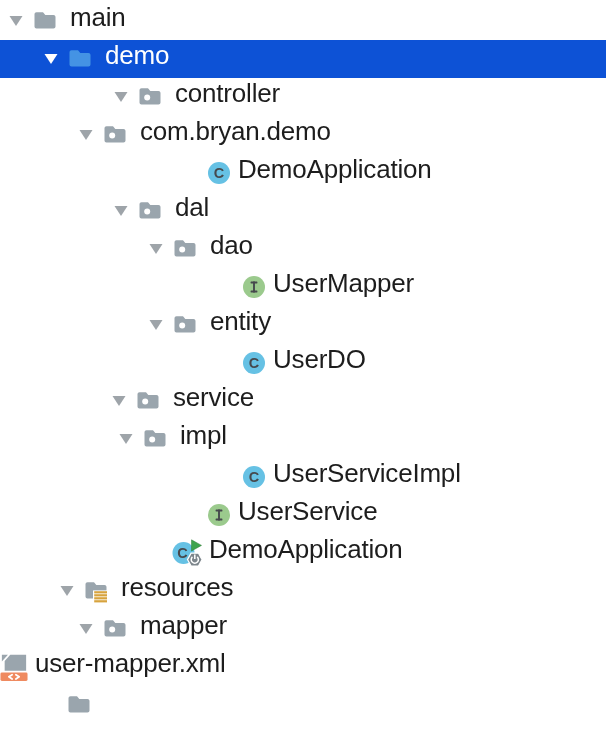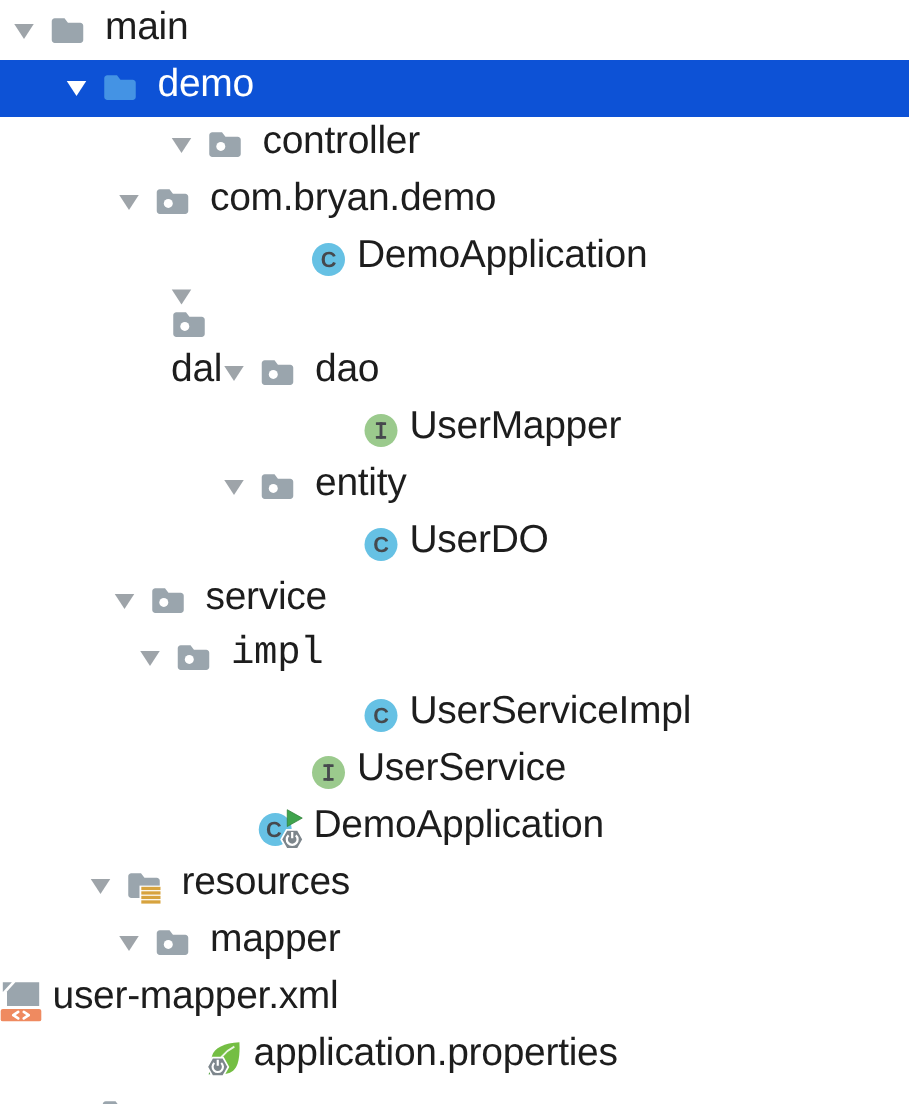--- a/index.html
+++ b/index.html
@@ -81,21 +81,21 @@
     <div class="row" style="padding-left: 207px;">
 
     <span class="icon leaf">
         <svg width="24" height="24" viewBox="0 0 24 24">
           <circle cx="12" cy="12" r="11" fill="#66C1E4"></circle>
           <text x="12" y="17" text-anchor="middle" font-family="Liberation Sans, sans-serif" font-size="14.5" font-weight="600" fill="#46494D">C</text>
         </svg>
       </span>
     <span class="label">DemoApplication</span>
   </div>
-    <div class="row" style="padding-left: 114px; flex-direction: column;">
+    <div class="row" style="padding-left: 114px;">
     <span class="expander">
         <svg width="14" height="12" viewBox="0 0 14 12">
           <polygon points="0.5,1 13.5,1 7,11" fill="#9EA4A9"></polygon>
         </svg>
       </span>
     <span class="icon folderish">
         <svg width="24" height="26" viewBox="0 0 24 26">
           <path d="M1.5,6.2 C1.5,5.1 2.4,4.2 3.5,4.2 H10 L12.3,7.1 H20.5 C21.6,7.1 22.5,8 22.5,9.1 V18.6 C22.5,19.7 21.6,20.6 20.5,20.6 H3.5 C2.4,20.6 1.5,19.7 1.5,18.6 Z" fill="#9AA5AD"></path>
           <circle cx="9.2" cy="13.6" r="3" fill="#FFFFFF"></circle>
         </svg>
@@ -145,35 +145,35 @@
     <div class="row" style="padding-left: 242px;">
 
     <span class="icon leaf">
         <svg width="24" height="24" viewBox="0 0 24 24">
           <circle cx="12" cy="12" r="11" fill="#66C1E4"></circle>
           <text x="12" y="17" text-anchor="middle" font-family="Liberation Sans, sans-serif" font-size="14.5" font-weight="600" fill="#46494D">C</text>
         </svg>
       </span>
     <span class="label">UserDO</span>
   </div>
-    <div class="row" style="padding-left: 76px;">
+    <div class="row" style="padding-left: 112px;">
     <span class="expander">
         <svg width="14" height="12" viewBox="0 0 14 12">
           <polygon points="0.5,1 13.5,1 7,11" fill="#9EA4A9"></polygon>
         </svg>
       </span>
     <span class="icon folderish">
         <svg width="24" height="26" viewBox="0 0 24 26">
           <path d="M1.5,6.2 C1.5,5.1 2.4,4.2 3.5,4.2 H10 L12.3,7.1 H20.5 C21.6,7.1 22.5,8 22.5,9.1 V18.6 C22.5,19.7 21.6,20.6 20.5,20.6 H3.5 C2.4,20.6 1.5,19.7 1.5,18.6 Z" fill="#9AA5AD"></path>
           <circle cx="9.2" cy="13.6" r="3" fill="#FFFFFF"></circle>
         </svg>
       </span>
     <span class="label">service</span>
   </div>
-    <div class="row" style="padding-left: 93px; font-family: Liberation Mono, monospace;">
+    <div class="row" style="padding-left: 119px;">
     <span class="expander">
         <svg width="14" height="12" viewBox="0 0 14 12">
           <polygon points="0.5,1 13.5,1 7,11" fill="#9EA4A9"></polygon>
         </svg>
       </span>
     <span class="icon folderish">
         <svg width="24" height="26" viewBox="0 0 24 26">
           <path d="M1.5,6.2 C1.5,5.1 2.4,4.2 3.5,4.2 H10 L12.3,7.1 H20.5 C21.6,7.1 22.5,8 22.5,9.1 V18.6 C22.5,19.7 21.6,20.6 20.5,20.6 H3.5 C2.4,20.6 1.5,19.7 1.5,18.6 Z" fill="#9AA5AD"></path>
           <circle cx="9.2" cy="13.6" r="3" fill="#FFFFFF"></circle>
         </svg>
@@ -253,34 +253,20 @@
     <span class="icon leaf">
         <svg width="28" height="28" viewBox="0 0 30 30">
           <polygon points="2,2 8.5,2 2,9" fill="#9AA5AD"></polygon>
           <polygon points="11,2 28,2 28,19 5,19 5,8.6" fill="#9AA5AD"></polygon>
           <rect x="0.5" y="21" width="29" height="9" rx="1.5" fill="#EF8A60"></rect>
           <path d="M13,23.2 L9.5,25.5 L13,27.8 M17,23.2 L20.5,25.5 L17,27.8" fill="none" stroke="#fff" stroke-width="1.9" stroke-linecap="round" stroke-linejoin="round"></path>
         </svg>
       </span>
     <span class="label">user-mapper.xml</span>
   </div>
-    <div class="row" style="padding-left: 137px;">
-
-    <span class="icon leaf">
-        <svg width="25" height="26" viewBox="0 0 26 26">
-          <path d="M2.2,24.8 C2.6,21.8 3.8,19.6 6,18.4 L5.2,24.2 Z" fill="#4F9E3C"></path>
-          <path d="M23.5,2.5 C13,3 6,6.5 4.5,12 C3.3,16.5 5,21 8.8,23.2 C13.5,25.8 19.3,23.8 21.6,18.9 C23.6,14.5 23.8,8 23.5,2.5 Z" fill="#74BE43"></path>
-          <path d="M6.5,22.5 C8.5,15 13,9 20,5.5" fill="none" stroke="#fff" stroke-width="1.4" opacity="0.85"></path>
-          <polygon points="4.8,13.1 12.2,13.1 15.8,19.5 12.2,25.9 4.8,25.9 1.2000000000000002,19.5" fill="#7D868C" stroke="#fff" stroke-width="1.2"></polygon>
-          <path d="M6.1,16.8 A3.6,3.6 0 1 0 10.9,16.8" fill="none" stroke="#fff" stroke-width="1.5"></path>
-          <line x1="8.5" y1="14.5" x2="8.5" y2="18.8" stroke="#fff" stroke-width="1.5"></line>
-        </svg>
-      </span>
-    <span class="label">application.properties</span>
-  </div>
     <div class="row" style="padding-left: 67px;">
 
     <span class="icon folderish">
         <svg width="24" height="26" viewBox="0 0 24 26">
           <path d="M1.5,6.2 C1.5,5.1 2.4,4.2 3.5,4.2 H10 L12.3,7.1 H20.5 C21.6,7.1 22.5,8 22.5,9.1 V18.6 C22.5,19.7 21.6,20.6 20.5,20.6 H3.5 C2.4,20.6 1.5,19.7 1.5,18.6 Z" fill="#9AA5AD"></path>
         </svg>
       </span>
     <span class="label"></span>
   </div>
   </div>

